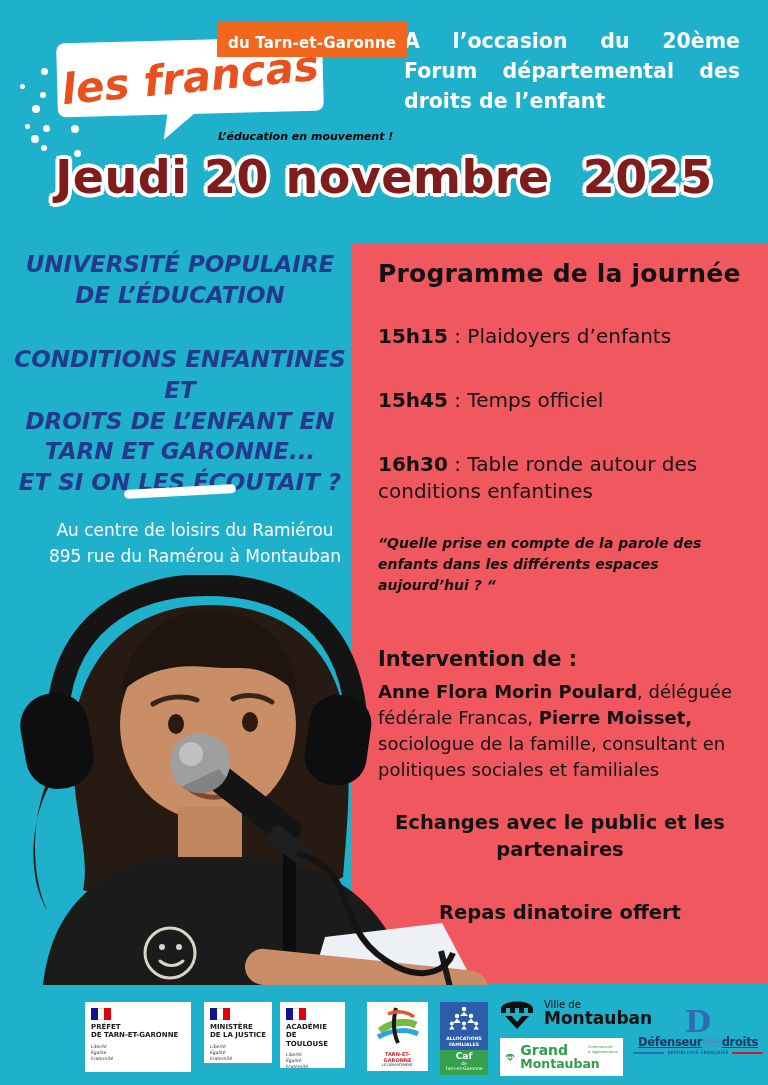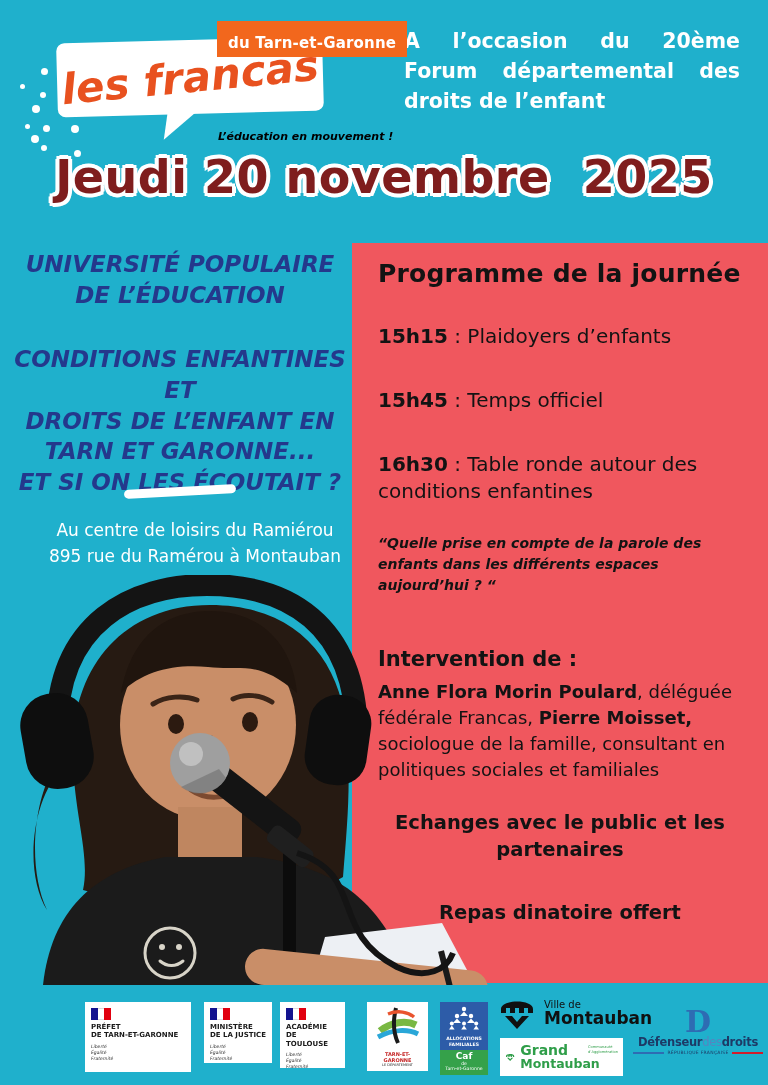--- a/index.html
+++ b/index.html
@@ -77,21 +77,21 @@
   .ville-txt .l1{ font-size:10px; color:#101010; }
   .ville-txt .l2{ font-size:17px; font-weight:bold; color:#101010; line-height:1; }
   .c-grand{ left:500px; top:55px; width:123px; height:38px; display:flex; align-items:center; gap:5px; padding:3px 5px; }
   .grand-txt .row{ display:flex; align-items:flex-start; gap:20px; }
   .grand-txt .g1{ font-size:14px; font-weight:bold; color:#2f9e49; line-height:1; }
   .grand-txt .g2{ font-size:12.5px; font-weight:bold; color:#2f9e49; line-height:1.1; }
   .grand-sub{ font-size:3.6px; color:#2f9e49; line-height:1.3; padding-top:2px; }
   .dd{ position:absolute; left:633px; top:25px; width:130px; text-align:center; }
   .dd-initial{ font-family:"DejaVu Serif", serif; font-weight:bold; font-size:30px; color:#2e6cb3; line-height:.9; }
   .dd-title{ font-size:11.5px; letter-spacing:-.3px; color:#1d3a66; }
-  .dd-title b{ font-weight:bold; } .dd-title .mid{ color:#5585c0; }
+  .dd-title b{ font-weight:bold;text-decoration:underline; } .dd-title .mid{ color:#5585c0; }
   .dd-rule{ display:flex; align-items:center; gap:3px; margin-top:1px; }
   .dd-rule .line{ flex:1; height:2px; } .dd-rule .blue{ background:#2e6cb3; } .dd-rule .red{ background:#d21c2b; }
   .dd-sub{ font-size:4.5px; color:#1d3a66; letter-spacing:.3px; }
 </style>
 </head>
 <body>
 
 <div class="poster">
 
   <div class="red-panel">

